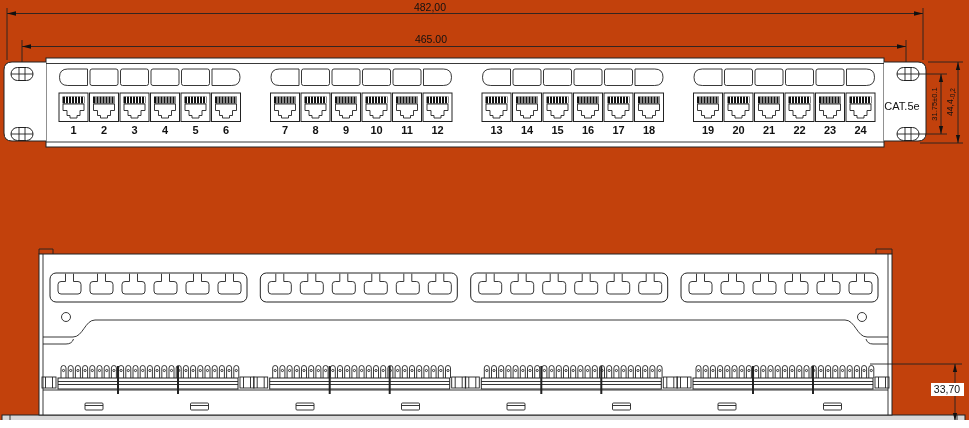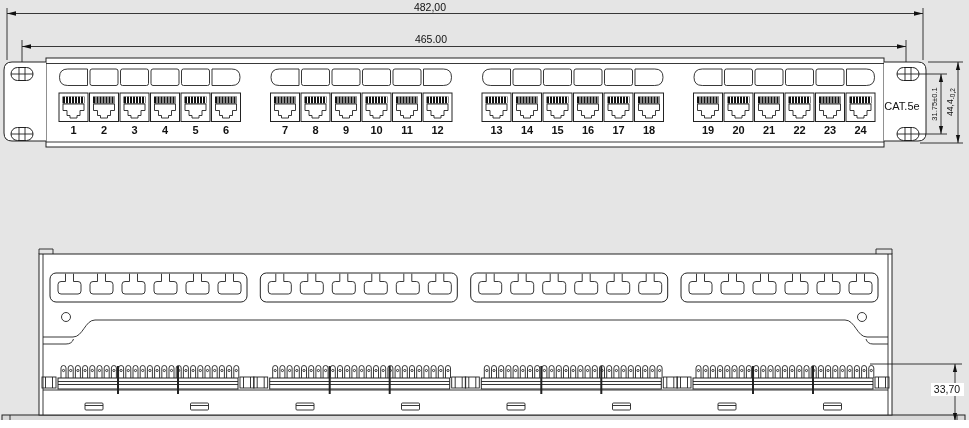--- a/index.html
+++ b/index.html
@@ -1,16 +1,16 @@
 <!DOCTYPE html>
 <html><head>
 <meta charset="utf-8">
 <style>
   html,body{margin:0;padding:0;background:#fff;}
-  #stage{position:relative;width:969px;height:420px;background:#e5e5e5;overflow:hidden;
+  #stage{position:relative;width:969px;height:420px;background:#c2410c;overflow:hidden;
          font-family:"Liberation Sans", sans-serif;}
   svg{position:absolute;left:0;display:block;}
   #front-svg{top:0;}
   #rear-svg{top:240px;}
   .ln{stroke:#222;stroke-width:1;fill:none;}
   .thin{stroke:#222;stroke-width:0.9;fill:none;}
   .fillw{fill:#fff;stroke:#222;stroke-width:1;}
   .dimtxt{fill:#111;font-size:10.5px;}
   .arrow{fill:#111;stroke:none;}
   text{fill:#111;}

